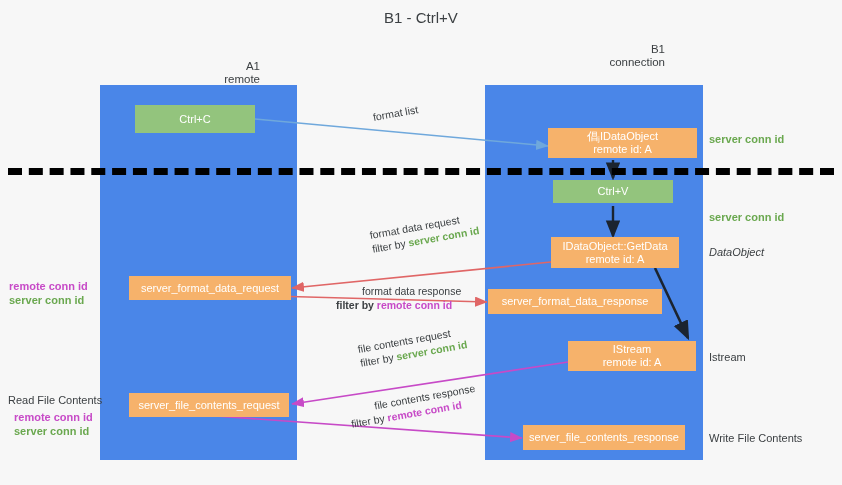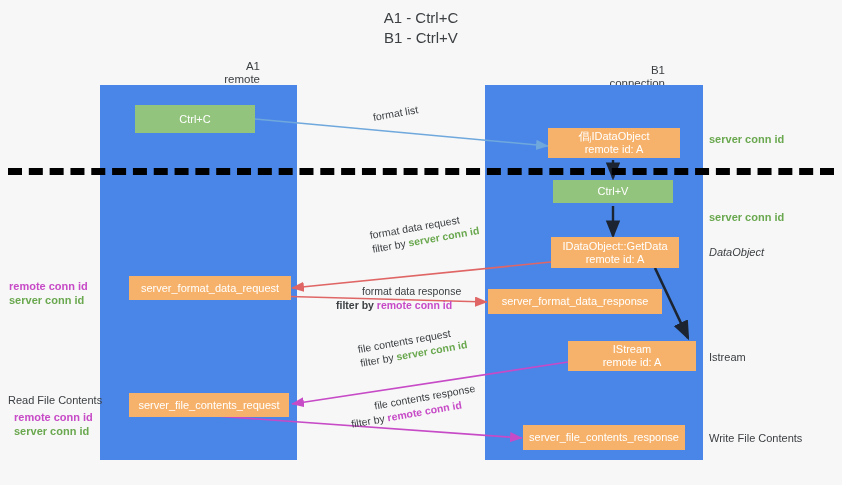--- a/index.html
+++ b/index.html
@@ -52,29 +52,28 @@
     position:absolute;left:8px;top:168px;width:826px;height:0;
     border-top:7px dashed #000000;
   }
 </style>
 </head>
 <body>
 
 <div id="stage">
 
   <div class="title">
-    <div>A1 - Ctrl+C</div>
     <div>B1 - Ctrl+V</div>
   </div>
 
   <div class="col-head" style="left:140px;top:60px;width:120px;">
     <div>A1</div>
     <div>remote</div>
   </div>
-  <div class="col-head" style="left:535px;top:64px;width:130px;">
+  <div class="col-head" style="left:535px;top:43px;width:130px;">
     <div>B1</div>
     <div>connection</div>
   </div>
 
   <div class="lane" style="left:100px;top:85px;width:197px;height:375px;"></div>
   <div class="lane" style="left:485px;top:85px;width:218px;height:375px;"></div>
 
   <svg id="wires" viewBox="0 0 842 485">
     <defs>
       <marker id="ah-blue" markerWidth="9" markerHeight="9" refX="7.5" refY="3.2" orient="auto">
@@ -105,21 +104,21 @@
 
     <path d="M568,362 L292,404" stroke="#c74ac7" stroke-width="1.6" fill="none" marker-end="url(#ah-mag)"></path>
 
     <path d="M132,410 L522,438" stroke="#c74ac7" stroke-width="1.6" fill="none" marker-end="url(#ah-mag)"></path>
   </svg>
 
   <div class="box green" style="left:135px;top:105px;width:120px;height:28px;">
     <span>Ctrl+C</span>
   </div>
 
-  <div class="box orange" style="left:548px;top:128px;width:132px;height:30px;flex-direction:column;">
+  <div class="box orange" style="left:548px;top:128px;width:149px;height:30px;flex-direction:column;">
     <span>倡ⱼIDataObject</span>
     <span>remote id: A</span>
   </div>
 
   <div class="box green" style="left:553px;top:180px;width:120px;height:23px;">
     <span>Ctrl+V</span>
   </div>
 
   <div class="box orange" style="left:551px;top:237px;width:128px;height:31px;flex-direction:column;">
     <span>IDataObject::GetData</span>

